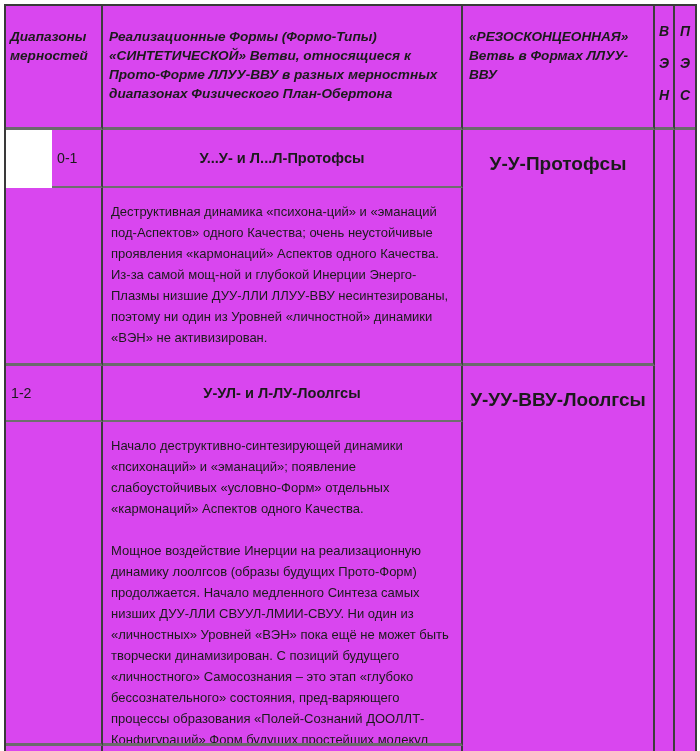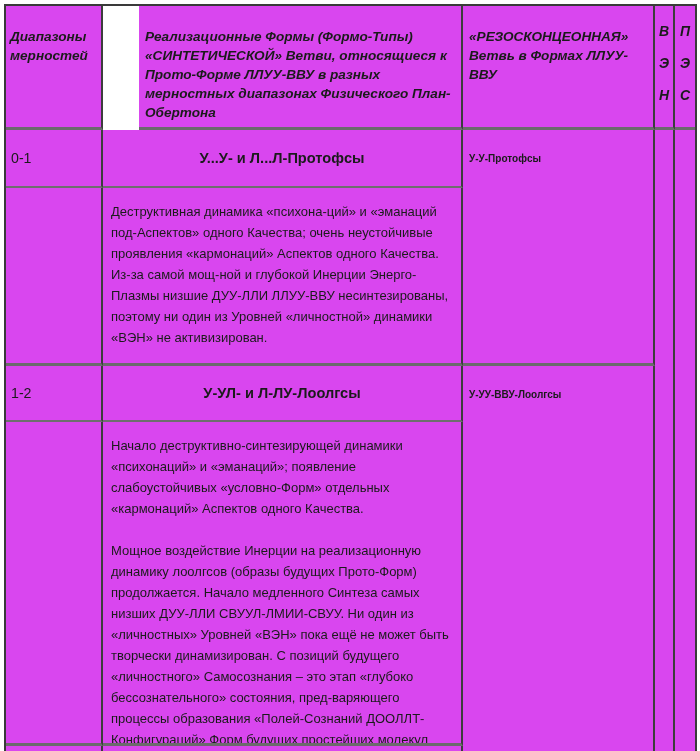--- a/index.html
+++ b/index.html
@@ -71,37 +71,38 @@
     font-weight: bold;
     font-size: 14.6px;
     display: flex;
     align-items: center;
     justify-content: center;
     text-align: center;
     padding: 0 6px;
   }
   .branchcell {
     font-weight: bold;
-    font-size: 10px;
+    font-size: 19px;
+    text-align: center;
     padding: 23px 6px 0 6px;
   }
   .bodycell {
     font-size: 13px;
     line-height: 21px;
     padding: 13px 9px 0 8px;
   }
   .bodycell p { margin: 0 0 21px 0; }
 
   
   .r1c1 { grid-row: 1; grid-column: 1; }
-  .r1c2 { grid-row: 1; grid-column: 2; margin-left: 36px; }
+  .r1c2 { grid-row: 1; grid-column: 2; }
   .r1c3 { grid-row: 1; grid-column: 3; }
   .r1c4 { grid-row: 1; grid-column: 4; }
   .r1c5 { grid-row: 1; grid-column: 5; }
-  .r2c1 { grid-row: 2; grid-column: 1; }
+  .r2c1 { grid-row: 2; grid-column: 1; margin-left: 46px; }
   .r2c2 { grid-row: 2; grid-column: 2; }
   .r23c3 { grid-row: 2 / 4; grid-column: 3; }
   .r26c4 { grid-row: 2 / 7; grid-column: 4; }
   .r26c5 { grid-row: 2 / 7; grid-column: 5; }
   .r3c1 { grid-row: 3; grid-column: 1; }
   .r3c2 { grid-row: 3; grid-column: 2; }
   .r4c1 { grid-row: 4; grid-column: 1; }
   .r4c2 { grid-row: 4; grid-column: 2; text-align: center; }
   .r46c3 { grid-row: 4 / 7; grid-column: 3; }
   .r5c1 { grid-row: 5; grid-column: 1; }

